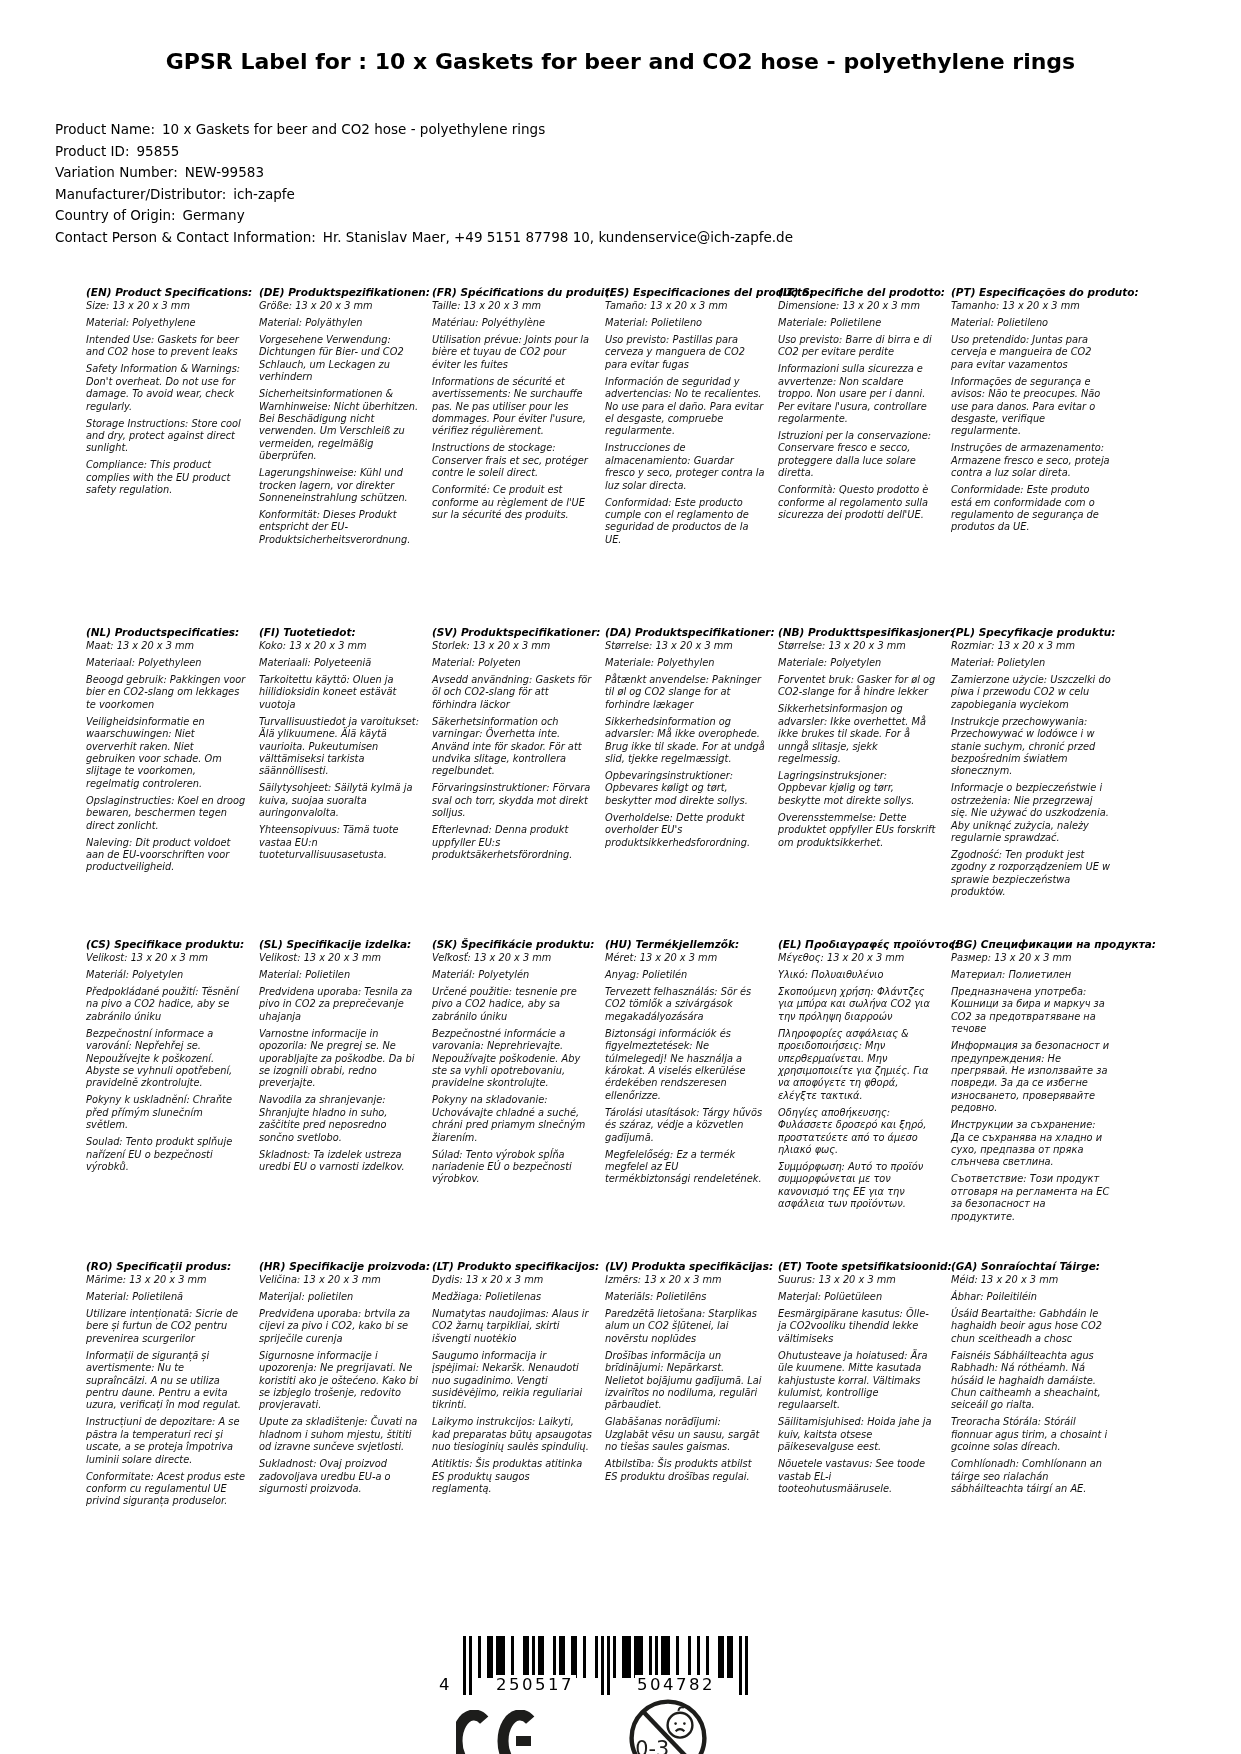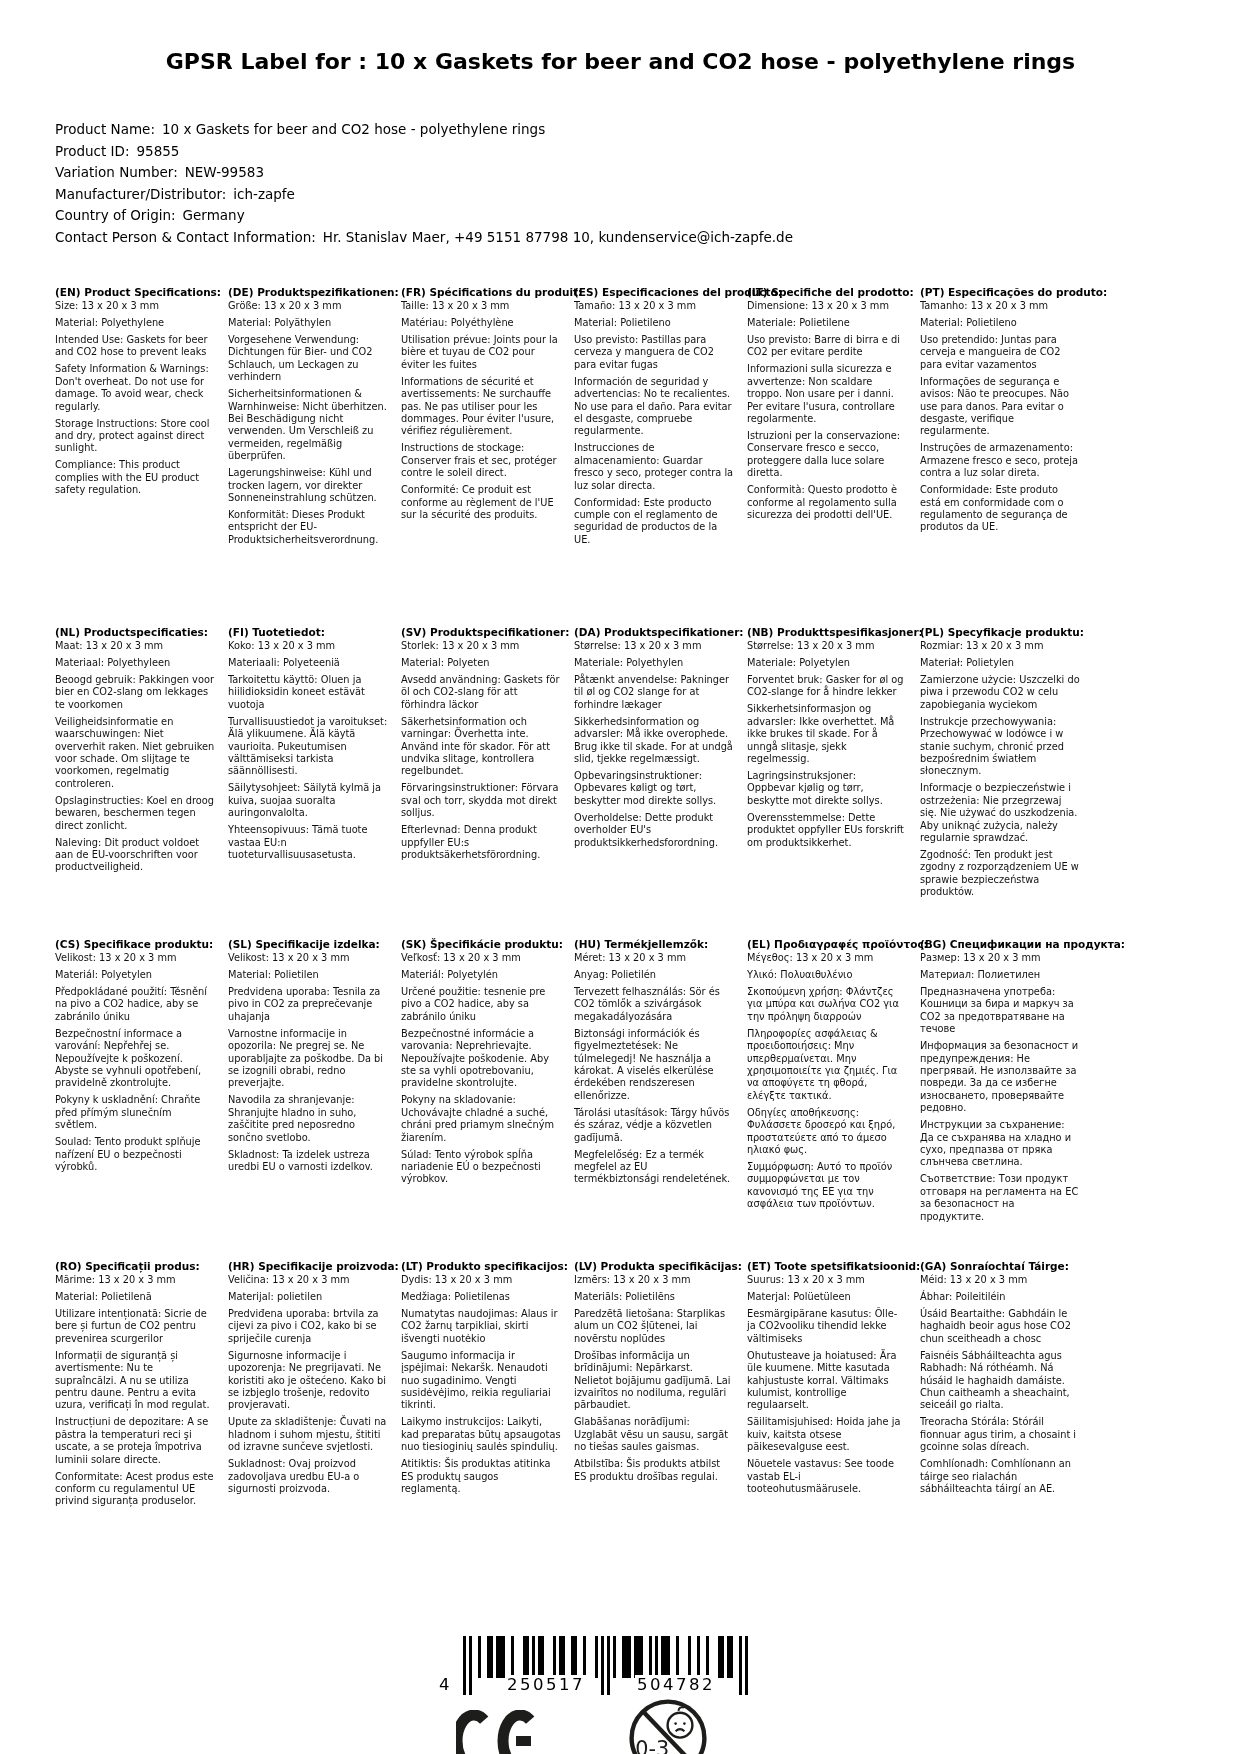--- a/index.html
+++ b/index.html
@@ -5,34 +5,34 @@
   html,body{margin:0;padding:0;background:#fff;}
   body{width:1241px;height:1754px;position:relative;overflow:hidden;
        font-family:"DejaVu Sans","Liberation Sans",sans-serif;color:#111;}
   .page{position:relative;width:1241px;height:1754px;}
   .title{margin:46px auto 12px;max-width:960px;text-align:center;
          font-size:22px;line-height:31px;font-weight:bold;color:#000;}
   .info{margin:42px 0 0 55px;}
   .info-row{font-size:13.5px;line-height:21.5px;color:#000;}
   .info-row b{font-weight:normal;}
   .info-row .val{margin-left:7px;font-weight:normal;}
-  .grid{margin:38px 0 0 55px;display:grid;grid-template-columns:repeat(6,173px);}
+  .grid{margin:38px 0 0 86px;display:grid;grid-template-columns:repeat(6,173px);font-style:italic;}
   .cell{padding-right:13px;box-sizing:border-box;}
   .cell.r0{min-height:340px;} .cell.r1{min-height:312px;}
   .cell.r2{min-height:322px;} .cell.r3{min-height:280px;}
   .spec-h{font-size:10.5px;font-weight:bold;line-height:13px;white-space:nowrap;color:#000;}
   .spec-p{font-size:9.8px;line-height:12.4px;margin:0 0 0;padding-top:4.6px;
           overflow-wrap:break-word;color:#111;}
   .spec-p.first{padding-top:1px;}
   
   .barcode{position:absolute;left:463px;top:1590px;width:285px;height:60px;}
   .bc-num{position:absolute;top:39px;font-size:16.5px;letter-spacing:2.5px;
           background:#fff;padding:0 2px;color:#000;white-space:nowrap;}
   .bc-lead{left:-26px;letter-spacing:0;}
-  .bc-left{left:83px;transform:translateX(-50%);}
+  .bc-left{left:72px;transform:translateX(-50%);}
   .bc-right{left:213px;transform:translateX(-50%);}
   .ce-mark{position:absolute;left:456px;top:1664px;}
   .age-mark{position:absolute;left:628px;top:1652px;}
 </style>
 </head>
 <body>
 
 <div class="page">
 
   <div class="title">GPSR Label for : 10 x Gaskets for beer and CO2 hose - polyethylene rings</div>

